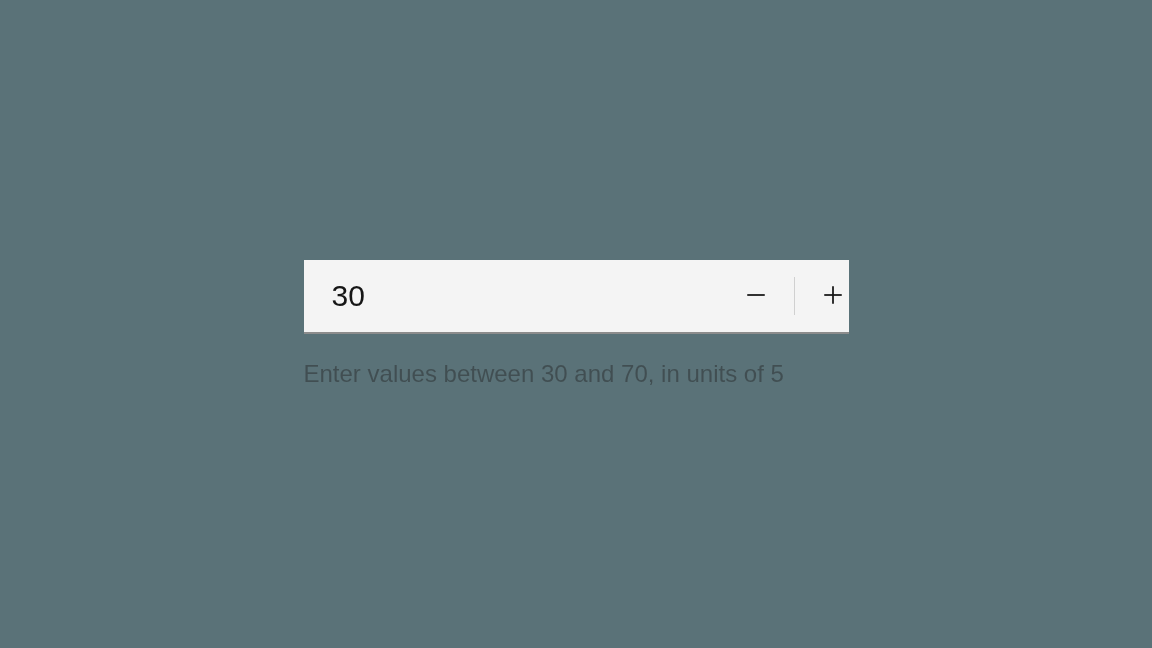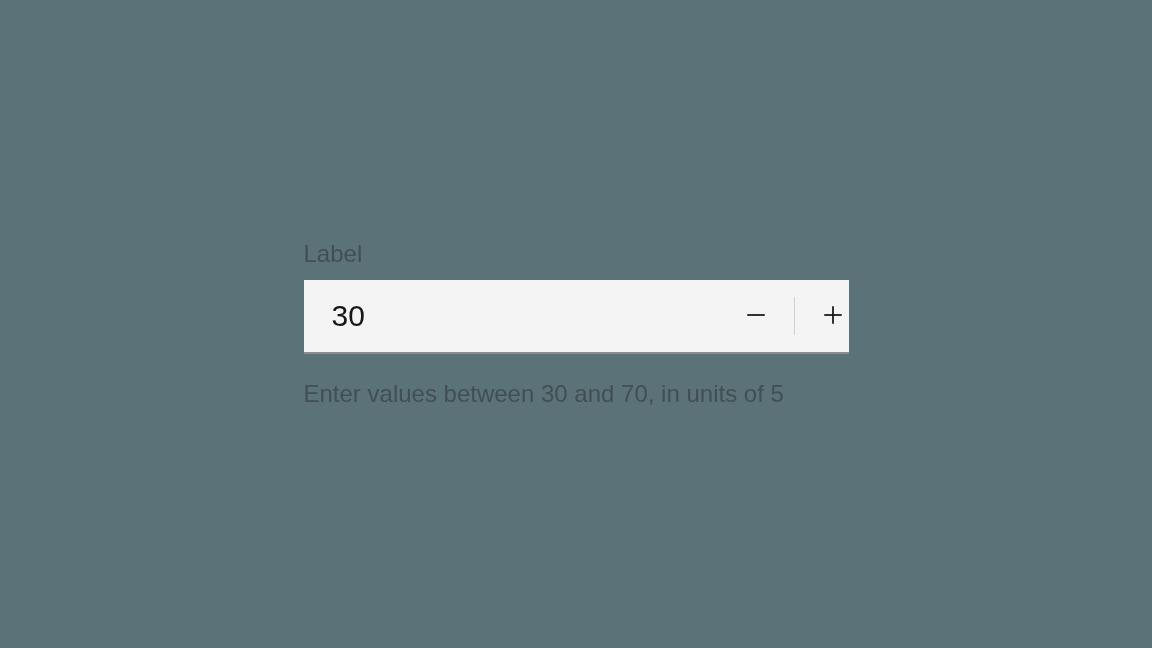--- a/index.html
+++ b/index.html
@@ -76,21 +76,20 @@
     }
     .icon-svg {
       width: 28px;
       height: 28px;
     }
   </style>
 </head>
 <body>
 
 <div class="number-input-container">
-  <label class="label">Label</label>
   <div class="input-wrapper">
     <input type="text" class="value-input" value="30" style="">
     <div class="stepper-buttons">
       <button class="stepper-btn">
         <span>
           <svg class="icon-svg" viewBox="0 0 32 32" fill="currentColor">
             <rect x="6" y="15" width="20" height="2"></rect>
           </svg>
         </span>
       </button>

